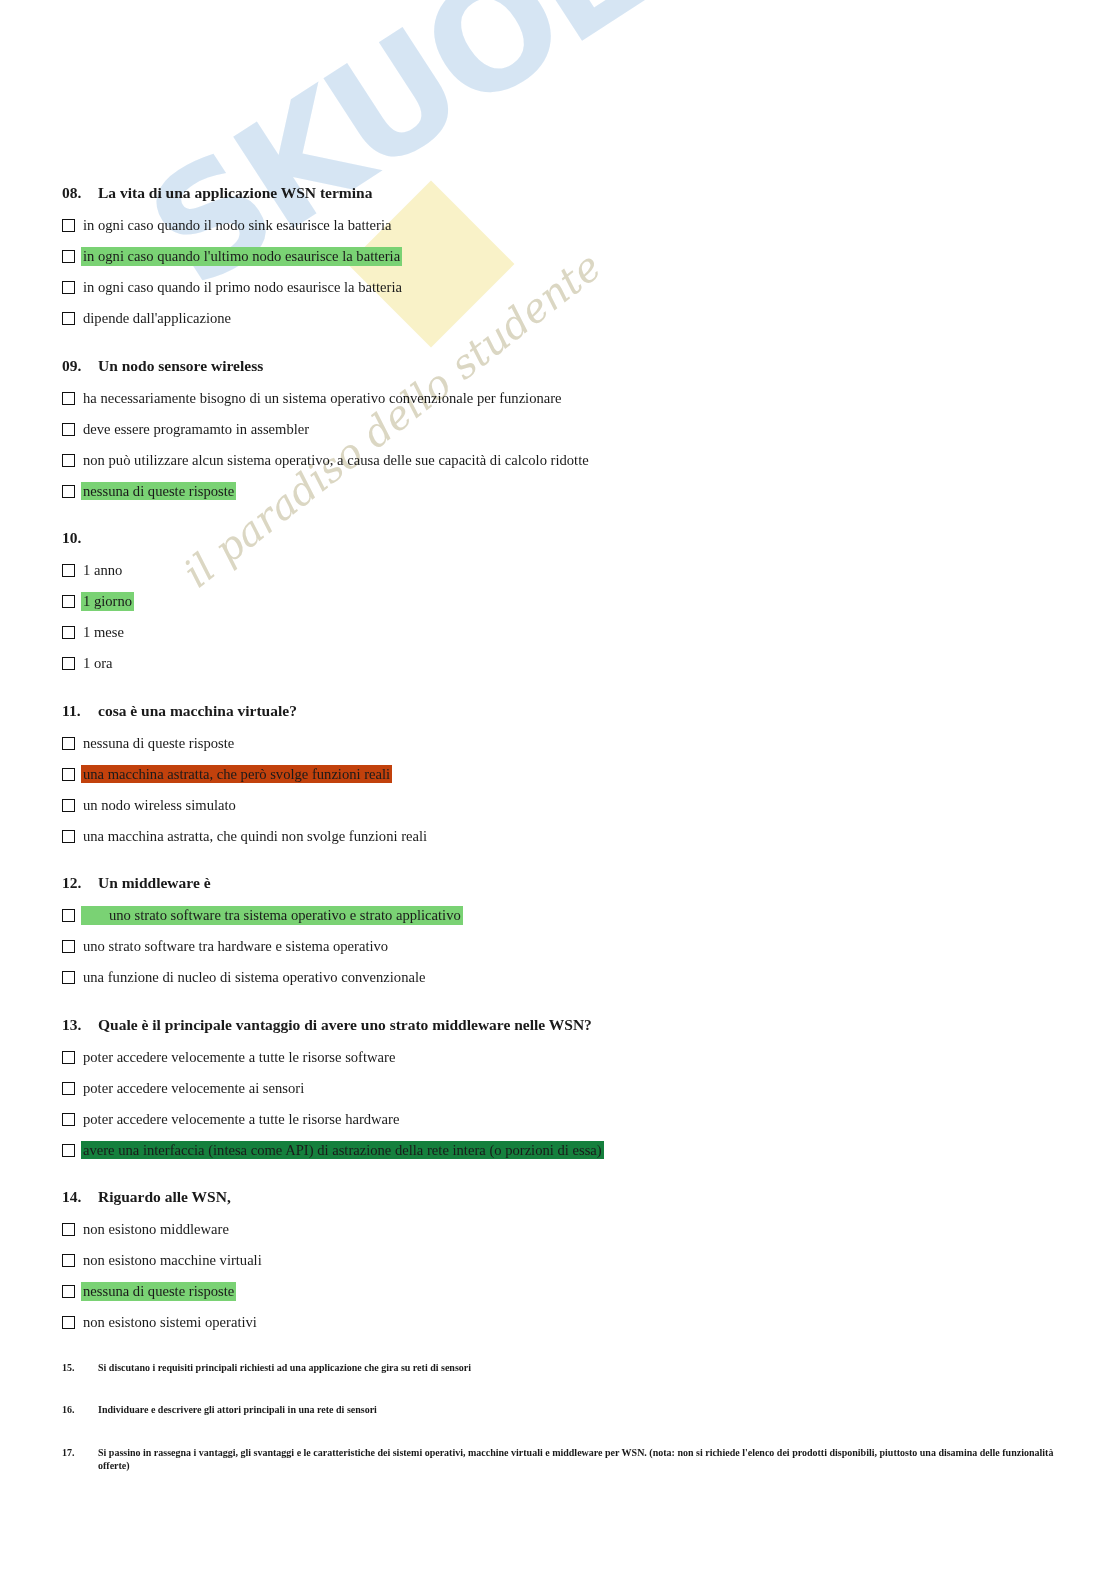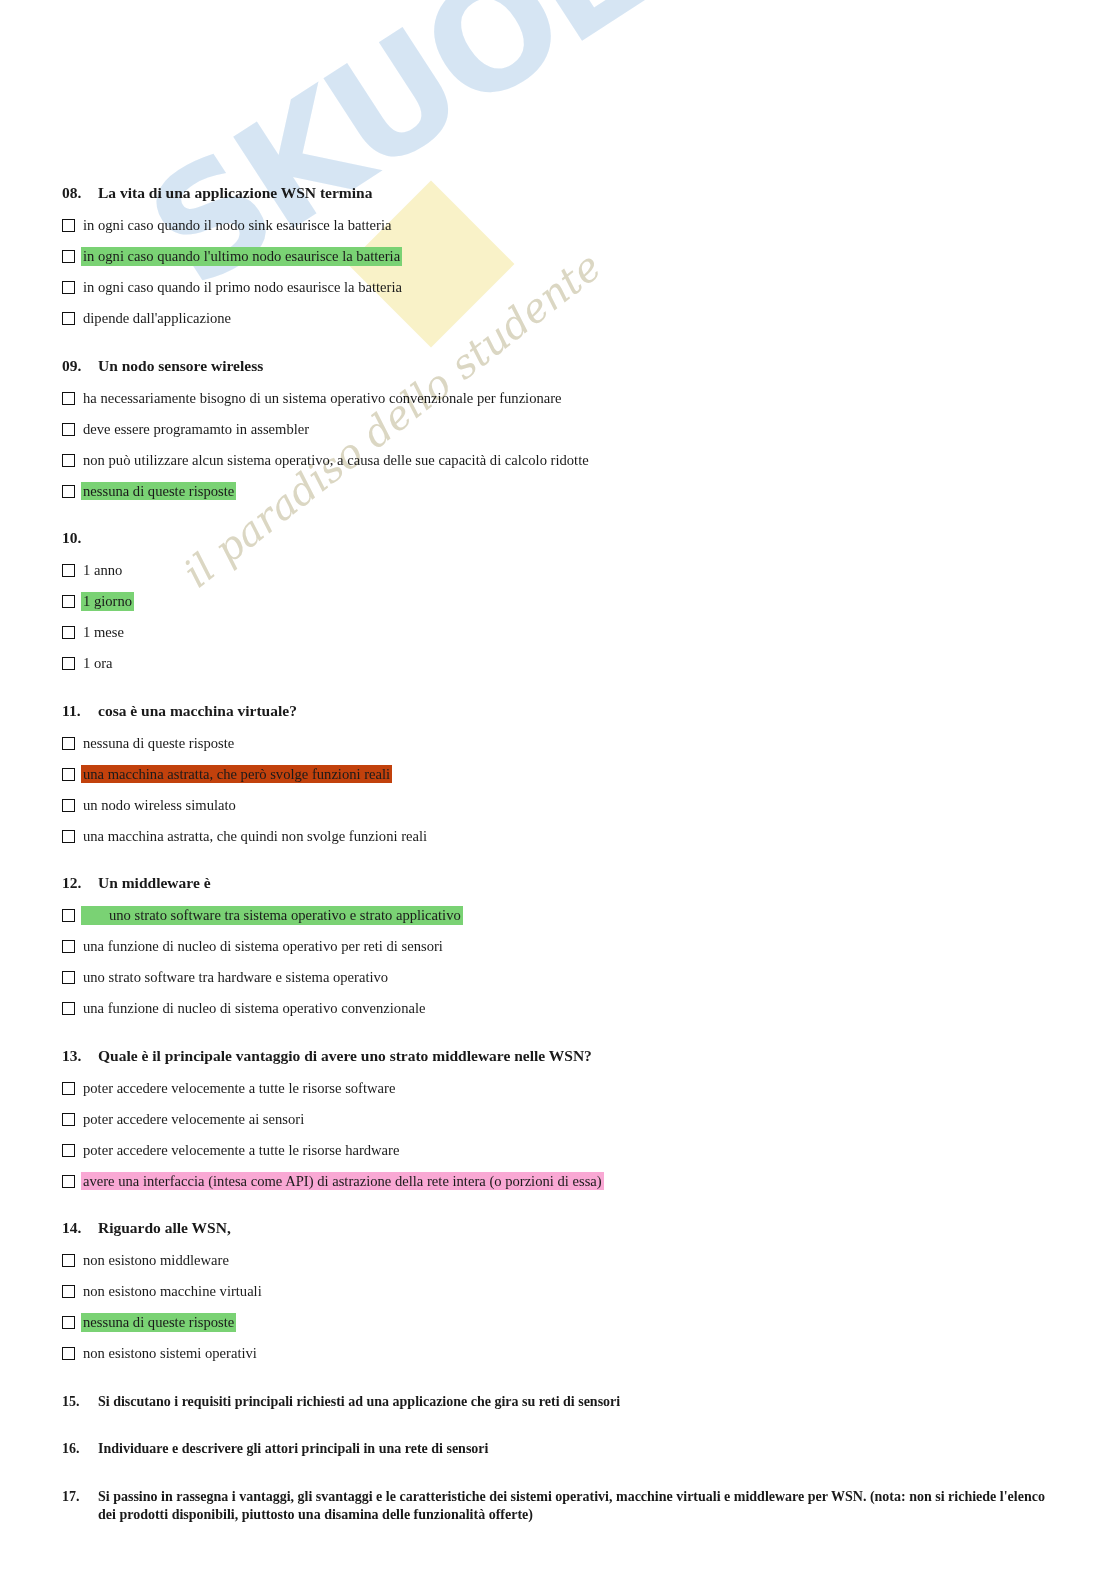--- a/index.html
+++ b/index.html
@@ -117,21 +117,21 @@
   .answer-row.correct .answer-text {
     background: #7ad274;
   }
 
   
   .gap-after { height: 17px; }
 
   
   .open-q {
     font-weight: bold;
-    font-size: 14px;
+    font-size: 10px;
     line-height: 1.28;
     margin: 0;
     display: flex;
     align-items: baseline;
   }
   .open-q .q-num {
     width: 36px;
     flex: 0 0 36px;
   }
   .open-q .q-text {
@@ -246,24 +246,20 @@
         <div class="q-head">
           <span class="q-num">12.</span>
           <span class="q-text">Un middleware è</span>
         </div>
         <div class="answer-row correct">
           <span class="checkbox"></span>
           <span class="answer-text" style="background: rgb(122, 210, 116); padding-left: 28px;">uno strato software tra sistema operativo e strato applicativo</span>
         </div>
         <div class="answer-row">
           <span class="checkbox"></span>
-          <span class="answer-text">una funzione di nucleo di sistema operativo per reti di sensori</span>
-        </div>
-        <div class="answer-row">
-          <span class="checkbox"></span>
           <span class="answer-text">uno strato software tra hardware e sistema operativo</span>
         </div>
         <div class="answer-row">
           <span class="checkbox"></span>
           <span class="answer-text">una funzione di nucleo di sistema operativo convenzionale</span>
         </div>
         <div class="gap-after"></div>
       </div>
       <div class="question-block">
         <div class="q-head">
@@ -277,21 +273,21 @@
         <div class="answer-row">
           <span class="checkbox"></span>
           <span class="answer-text">poter accedere velocemente ai sensori</span>
         </div>
         <div class="answer-row">
           <span class="checkbox"></span>
           <span class="answer-text">poter accedere velocemente a tutte le risorse hardware</span>
         </div>
         <div class="answer-row correct">
           <span class="checkbox"></span>
-          <span class="answer-text" style="background: #f9a8d4;">avere una interfaccia (intesa come API) di astrazione della rete intera (o porzioni di essa)</span>
+          <span class="answer-text" style="background: #15803d;">avere una interfaccia (intesa come API) di astrazione della rete intera (o porzioni di essa)</span>
         </div>
         <div class="gap-after"></div>
       </div>
       <div class="question-block">
         <div class="q-head">
           <span class="q-num">14.</span>
           <span class="q-text">Riguardo alle WSN,</span>
         </div>
         <div class="answer-row">
           <span class="checkbox"></span>

